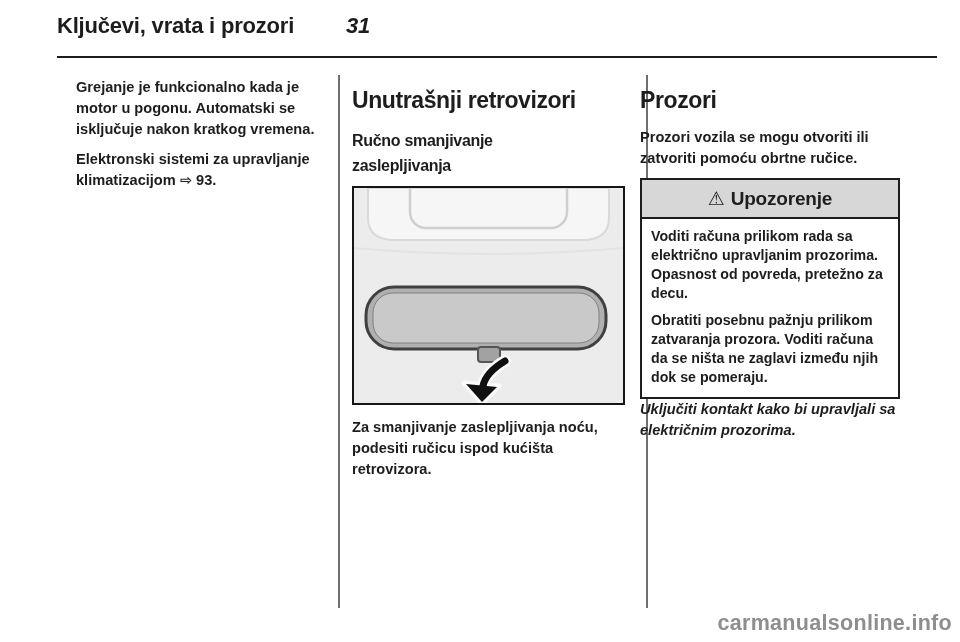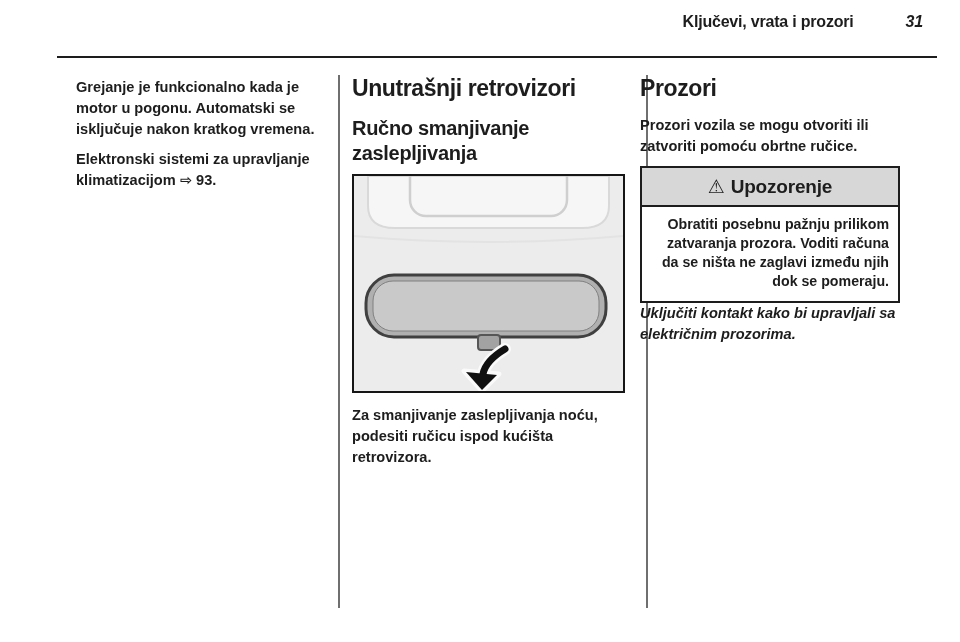--- a/index.html
+++ b/index.html
@@ -12,57 +12,57 @@
   }
   html,body{margin:0;padding:0;background:#fff;}
   .page{
     position:relative;width:960px;height:642px;overflow:hidden;
     background:var(--page_bg);color:var(--text);
     font-family:"Liberation Sans","DejaVu Sans",sans-serif;
     font-weight:bold;
   }
   .header{
     position:absolute;left:57px;right:23px;top:13px;
-    display:flex;justify-content:flex-end;align-items:baseline;
-    font-size:16px;letter-spacing:-0.2px;
+    display:flex;align-items:baseline;
+    font-size:22px;letter-spacing:-0.2px;
   }
   .header-page-number{margin-left:52px;padding-right:14px;font-style:italic;}
   .rule{position:absolute;left:57px;right:23px;top:56px;height:2px;background:var(--text);}
   .divider{position:absolute;top:75px;height:533px;width:1.5px;background:var(--divider);}
   .d1{left:338px;} .d2{left:646px;}
   .col{position:absolute;top:75px;}
   .col1{left:76px;width:266px;}
   .col2{left:352px;width:277px;}
   .col3{left:640px;width:264px;}
   p.body{font-size:14.6px;line-height:21px;margin:0 0 9px;white-space:pre-line;}
   .col1 p.body:first-child{margin-top:2px;}
-  h1.section{font-size:23px;line-height:27px;margin:0 0 13px;letter-spacing:-0.4px;font-weight:bold;}
+  h1.section{font-size:23px;line-height:27px;margin:12px 0 13px;letter-spacing:-0.4px;font-weight:bold;}
   .col2 h1.section{margin-bottom:14px;}
-  h2.subsection{font-size:20px;line-height:25px;margin:0 0 10px;white-space:pre-line;letter-spacing:-0.3px;font-weight:bold;}
+  h2.subsection{font-size:16px;line-height:25px;margin:0 0 10px;white-space:pre-line;letter-spacing:-0.3px;font-weight:bold;}
   .col2 h2.subsection{margin-bottom:8px;}
   .mt{margin-top:13px;}
   .figure{
     width:273px;height:219px;box-sizing:border-box;margin:0 0 12px;
     border:2px solid #161616;background:var(--figure_bg);
   }
   .figure svg{display:block;width:100%;height:100%;}
   .warning-box{
     width:260px;box-sizing:border-box;margin-top:6px;
     border:2px solid var(--text);background:#fff;
   }
   .warning-header{
     height:37px;background:var(--warning_header_bg);
     border-bottom:2px solid var(--text);
     display:flex;align-items:center;justify-content:center;gap:6px;
     font-size:19px;letter-spacing:-0.2px;
   }
   .warning-triangle{font-size:19px;line-height:1;}
   .warning-body{padding:8px 9px 10px;}
   .warning-body p{font-size:14.2px;line-height:19px;margin:0 0 8px;white-space:pre-line;}
-  .warning-body p:last-child{margin-bottom:0;text-align:right;}
+  .warning-body p:last-child{margin-bottom:0;}
   .after-box{margin-top:14px;font-style:italic;}
   .watermark{
     position:absolute;top:611px;right:8px;
     font-size:21.5px;letter-spacing:0.3px;
     color:var(--watermark_color);cursor:pointer;
   }
 </style>
 </head>
 <body>
 
@@ -121,24 +121,29 @@
     <h1 class="section">Prozori</h1>
     <p class="body">Prozori vozila se mogu otvoriti ili
 zatvoriti pomoću obrtne ručice.</p>
 
     <div class="warning-box">
       <div class="warning-header">
         <span class="warning-triangle">⚠</span>
         <span>Upozorenje</span>
       </div>
       <div class="warning-body">
+        <p>Voditi računa prilikom rada sa
+električno upravljanim prozorima.
+Opasnost od povreda, pretežno za
+decu.</p>
         <p>Obratiti posebnu pažnju prilikom
 zatvaranja prozora. Voditi računa
 da se ništa ne zaglavi između njih
 dok se pomeraju.</p>
       </div>
     </div>
 
     <p class="body after-box">Uključiti kontakt kako bi upravljali sa
 električnim prozorima.</p>
   </div>
 
+  <div class="watermark">carmanualsonline.info</div>
 </div>
 
 </body></html>

